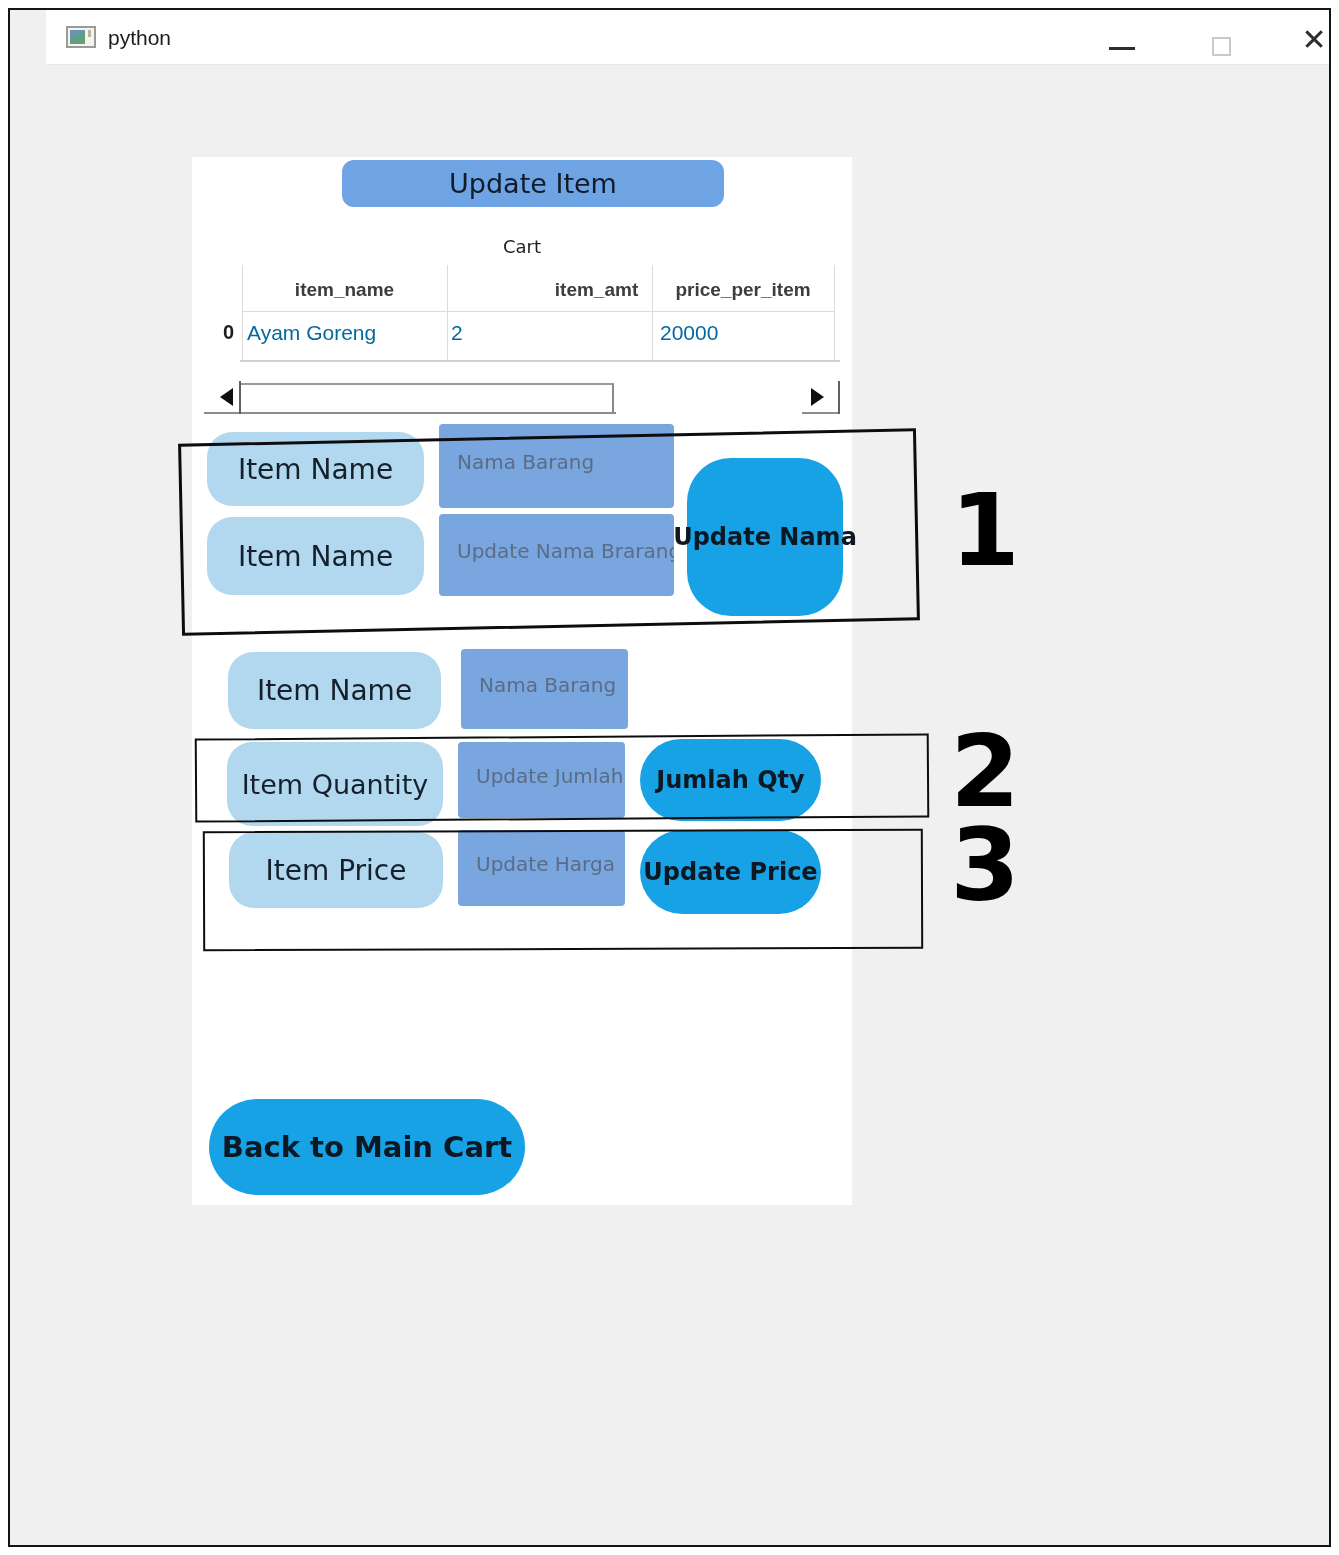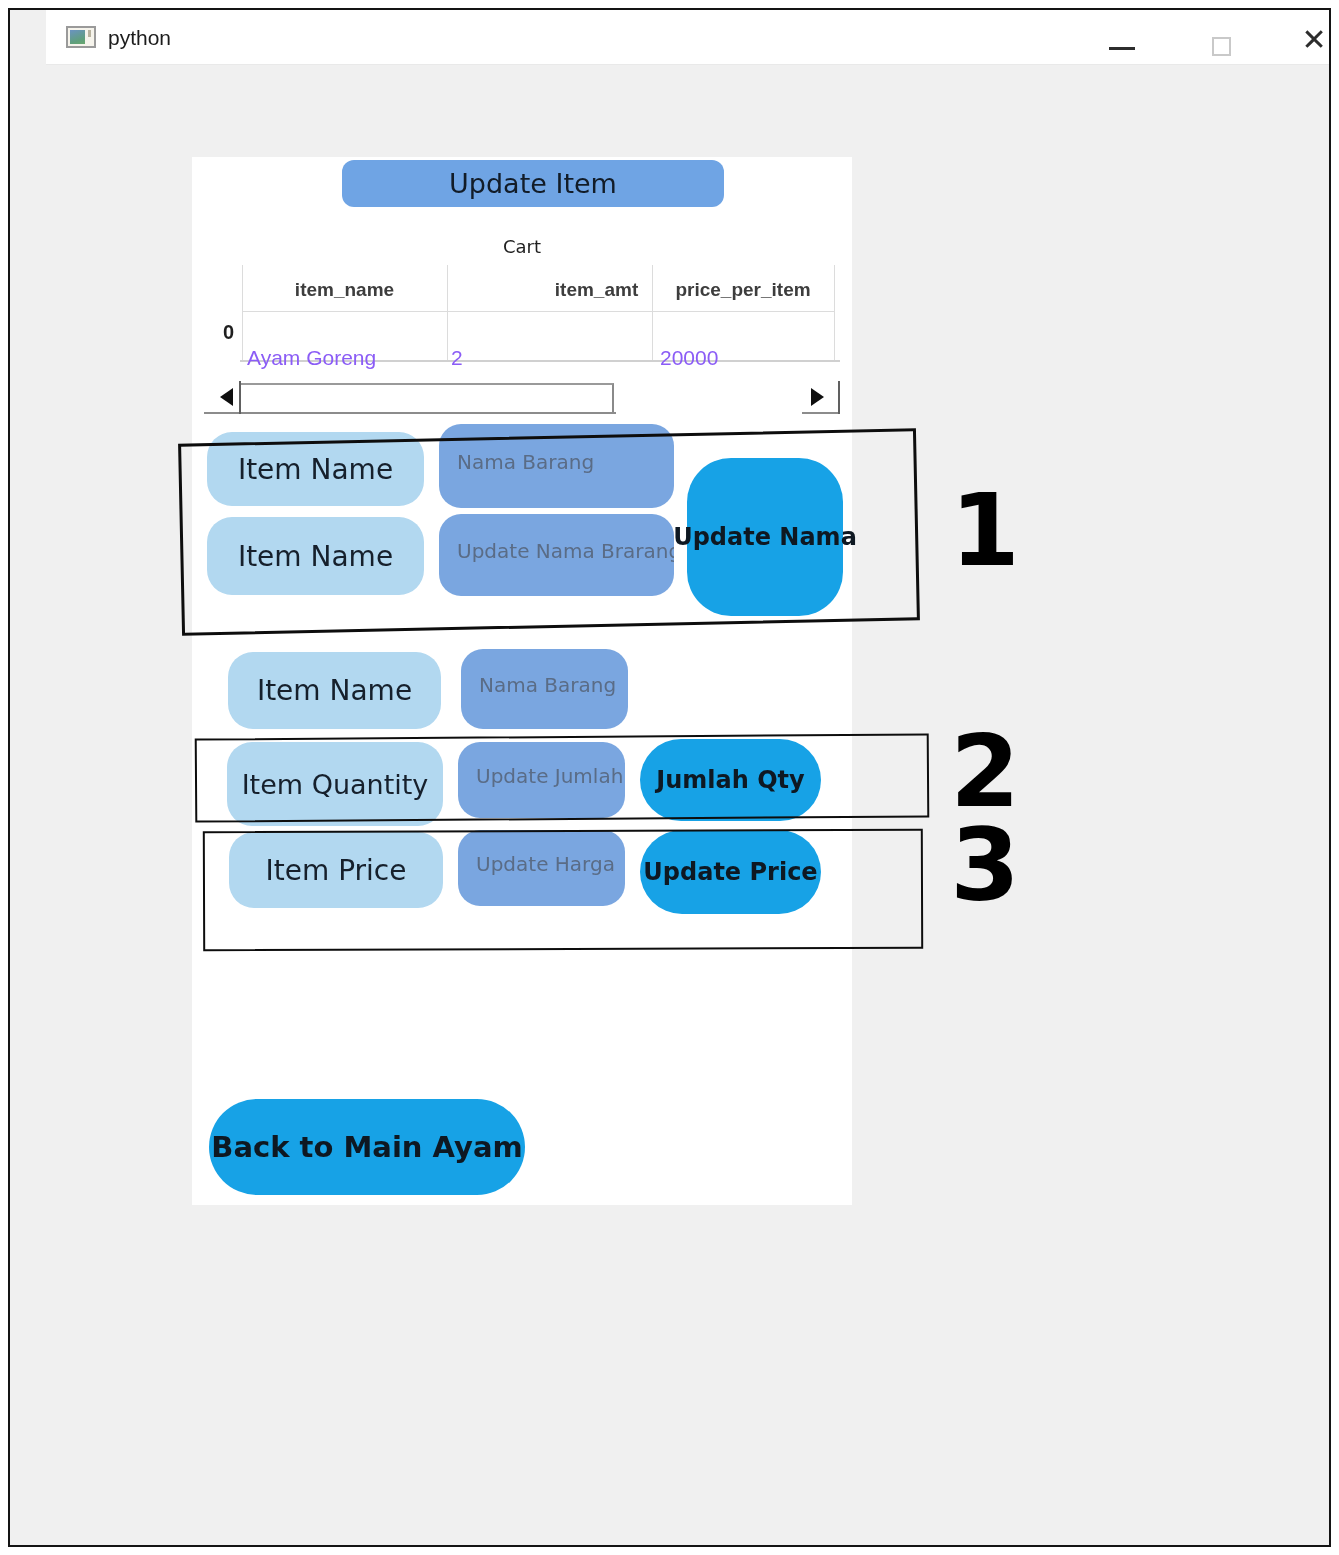--- a/index.html
+++ b/index.html
@@ -12,29 +12,29 @@
   .win-title{position:absolute;left:62px;top:16px;font-family:"Liberation Sans",sans-serif;font-size:21px;color:#1c1c1c;}
   .btn-min{position:absolute;left:1063px;top:37px;width:26px;height:3px;background:#2d2d2d;}
   .btn-max{position:absolute;left:1166px;top:27px;width:19px;height:19px;border:2px solid #c9c9c9;box-sizing:border-box;background:#fff;}
   .btn-close{position:absolute;left:1248px;top:9px;width:40px;height:40px;display:flex;align-items:center;justify-content:center;font-size:30px;font-weight:300;color:#2d2d2d;}
   .panel{position:absolute;left:182px;top:147px;width:660px;height:1048px;background:#ffffff;}
   .hdr{position:absolute;left:332px;top:150px;width:382px;height:47px;background:#6fa4e4;border-radius:12px;display:flex;align-items:center;justify-content:center;font-size:27px;font-weight:500;color:#121c28;}
   .cart-lbl{position:absolute;left:182px;top:226px;width:660px;text-align:center;font-size:18px;font-weight:500;color:#1f1f1f;}
   .vline{position:absolute;width:1px;background:#dcdcdc;}
   .hline{position:absolute;height:1px;background:#dcdcdc;}
   .thead{position:absolute;top:269px;height:24px;font-family:"Liberation Sans",sans-serif;font-size:19px;font-weight:600;color:#3d3d3d;text-align:center;}
-  .tcell{position:absolute;top:311px;font-family:"Liberation Sans",sans-serif;font-size:21px;color:#8b5cf6;margin-top:25px;}
+  .tcell{position:absolute;top:311px;font-family:"Liberation Sans",sans-serif;font-size:21px;color:#0369a1;}
   .tidx{position:absolute;left:192px;top:311px;width:32px;text-align:right;font-family:"Liberation Sans",sans-serif;font-size:20px;font-weight:bold;color:#1f1f1f;}
   .sb-line{position:absolute;background:#8c8c8c;}
   .sb-vline{position:absolute;background:#606060;}
   .tri-left{position:absolute;width:0;height:0;border-top:9px solid transparent;border-bottom:9px solid transparent;border-right:13px solid #0f0f0f;}
   .tri-right{position:absolute;width:0;height:0;border-top:9px solid transparent;border-bottom:9px solid transparent;border-left:13px solid #0f0f0f;}
   .sb-thumb{position:absolute;left:231px;top:373px;width:373px;height:29px;border-top:2px solid #9a9a9a;border-right:2px solid #8a8a8a;box-sizing:border-box;background:transparent;}
   .lbl{position:absolute;background:#b2d8f0;border-radius:25px;display:flex;align-items:center;justify-content:center;font-size:28px;font-weight:500;color:#16202c;white-space:nowrap;}
-  .entry{position:absolute;background:#7aa6e0;border-radius:22px;border:none;outline:none;padding:0 0 8px 18px;font-family:"DejaVu Sans",sans-serif;font-size:20px;color:#000000;box-sizing:border-box;}
+  .entry{position:absolute;background:#7aa6e0;border-radius:4px;border:none;outline:none;padding:0 0 8px 18px;font-family:"DejaVu Sans",sans-serif;font-size:20px;color:#000000;box-sizing:border-box;}
   .entry::placeholder{color:#5a6c86;opacity:1;}
   .btn{position:absolute;background:#17a2e6;display:flex;align-items:center;justify-content:center;font-size:24px;font-weight:600;color:#0e1822;white-space:nowrap;cursor:pointer;border:none;font-family:"DejaVu Sans",sans-serif;}
   .annot-box{position:absolute;border:3px solid #0d0d0d;background:transparent;pointer-events:none;}
   .annot-num{position:absolute;width:80px;display:flex;align-items:center;justify-content:center;font-size:100px;font-weight:600;color:#000;line-height:1;}
 </style>
 </head>
 <body>
 
 <div class="window">
 
@@ -89,21 +89,21 @@
   <input class="entry" style="left: 451px; top: 639px; width: 167px; height: 80px;" placeholder="Nama Barang">
 
   <div class="lbl" style="left:217px;top:732px;width:216px;height:84px;font-size:27px;">Item Quantity</div>
   <input class="entry" style="left: 448px; top: 732px; width: 167px; height: 76px;" placeholder="Update Jumlah">
   <button class="btn" style="left:630px;top:729px;width:181px;height:82px;border-radius:41px;">Jumlah Qty</button>
 
   <div class="lbl" style="left:219px;top:822px;width:214px;height:76px;">Item Price</div>
   <input class="entry" style="left: 448px; top: 820px; width: 167px; height: 76px;" placeholder="Update Harga">
   <button class="btn" style="left:630px;top:820px;width:181px;height:84px;border-radius:42px;">Update Price</button>
 
-  <button class="btn" style="left:199px;top:1089px;width:316px;height:96px;border-radius:48px;font-size:29px;">Back to Main Ayam</button>
+  <button class="btn" style="left:199px;top:1089px;width:316px;height:96px;border-radius:48px;font-size:29px;">Back to Main Cart</button>
 
   <div class="annot-box" style="left:170px;top:426px;width:732px;height:186px;transform:rotate(-1.2deg);"></div>
   <div class="annot-box" style="left:185px;top:726px;width:730px;height:80px;border-width:2.5px;transform:rotate(-0.4deg);"></div>
   <div class="annot-box" style="left:193px;top:820px;width:716px;height:116px;border-width:2.5px;transform:rotate(-0.2deg);"></div>
 
   <div class="annot-num" style="left:935px;top:476px;height:90px;">1</div>
   <div class="annot-num" style="left:935px;top:717px;height:90px;">2</div>
   <div class="annot-num" style="left:935px;top:808px;height:95px;">3</div>
 
 </div>

